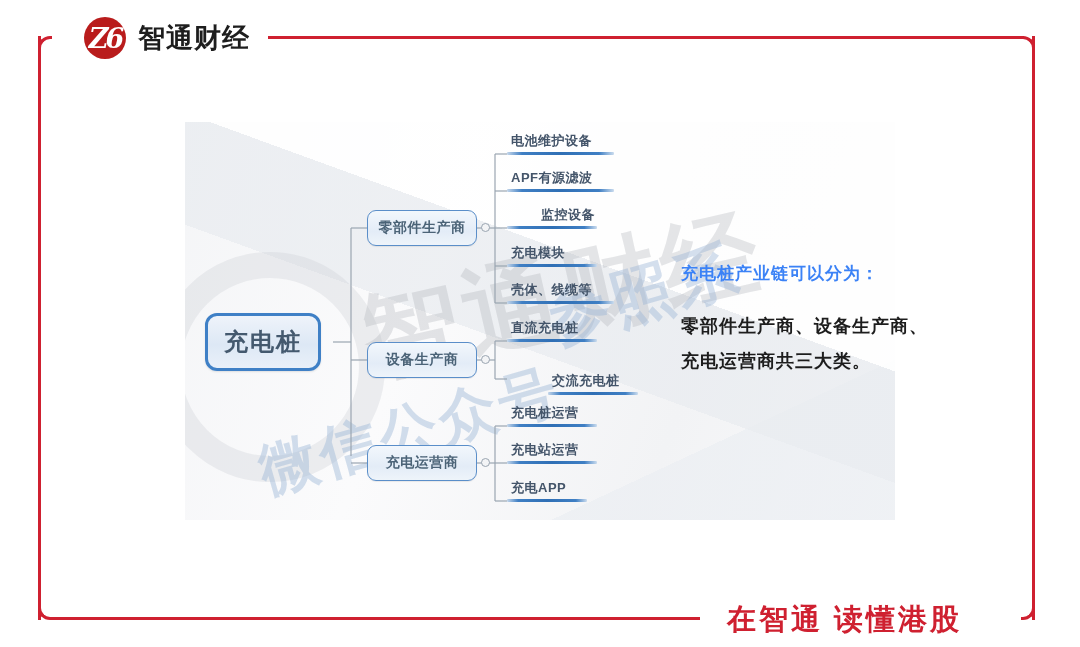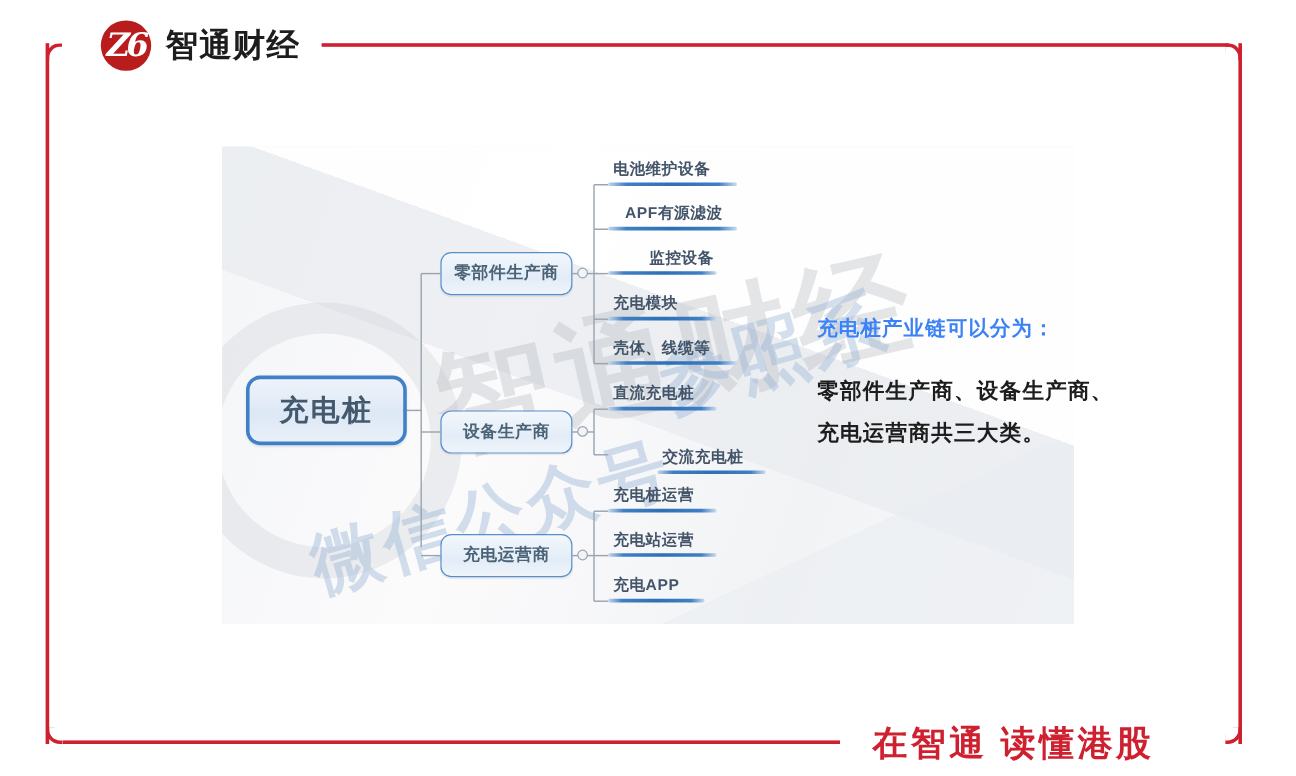--- a/index.html
+++ b/index.html
@@ -190,21 +190,21 @@
     position: absolute;
     box-sizing: border-box;
     display: flex;
     align-items: center;
     justify-content: center;
     color: #4a5a6a;
     white-space: nowrap;
   }
   .node-root {
     left: 20px; top: 191px;
-    width: 134px; height: 58px;
+    width: 116px; height: 58px;
     border: 3px solid #3f80c6;
     border-radius: 12px;
     background: linear-gradient(180deg, #eef3fa 0%, #dde8f5 55%, #e9f0f9 100%);
     font-size: 24px;
     font-weight: bold;
     color: #44596e;
     letter-spacing: 2px;
     box-shadow: 0 1px 2px rgba(0,0,0,0.10);
   }
   .node-branch {
@@ -337,21 +337,21 @@
     <div class="node node-branch node-b2">设备生产商</div>
     <div class="collapse-dot" style="left:296px; top:233px;"></div>
 
     <div class="node node-branch node-b3">充电运营商</div>
     <div class="collapse-dot" style="left:296px; top:336px;"></div>
 
     <div class="leaf" style="left:322px; top:10px; width:107px;">
       <span class="leaf-label">电池维护设备</span>
       <span class="leaf-bar"></span>
     </div>
-    <div class="leaf" style="left:322px; top:47px; width:107px;text-align:center;">
+    <div class="leaf" style="left:322px; top:47px; width:107px;">
       <span class="leaf-label">APF有源滤波</span>
       <span class="leaf-bar"></span>
     </div>
     <div class="leaf" style="left:322px; top:84px; width:90px;text-align:right;">
       <span class="leaf-label">监控设备</span>
       <span class="leaf-bar"></span>
     </div>
     <div class="leaf" style="left:322px; top:122px; width:90px;">
       <span class="leaf-label">充电模块</span>
       <span class="leaf-bar"></span>

